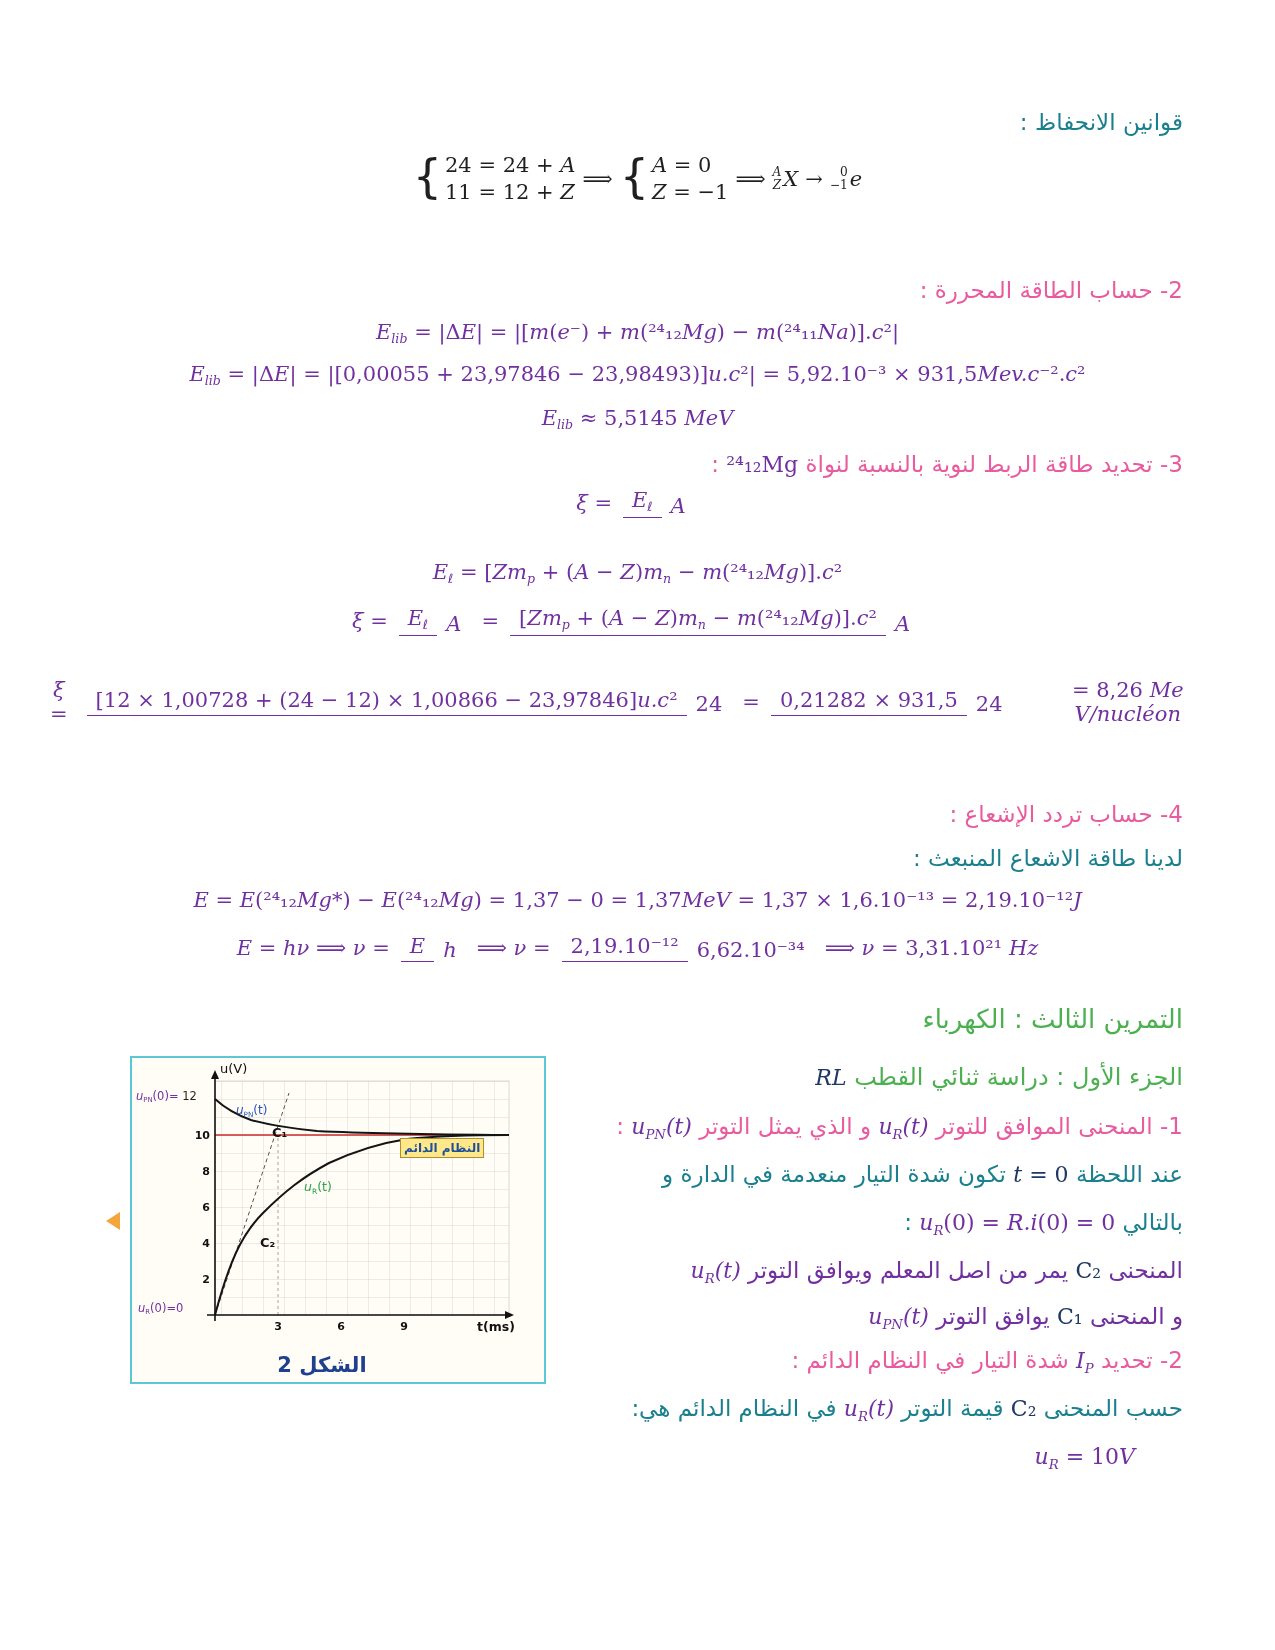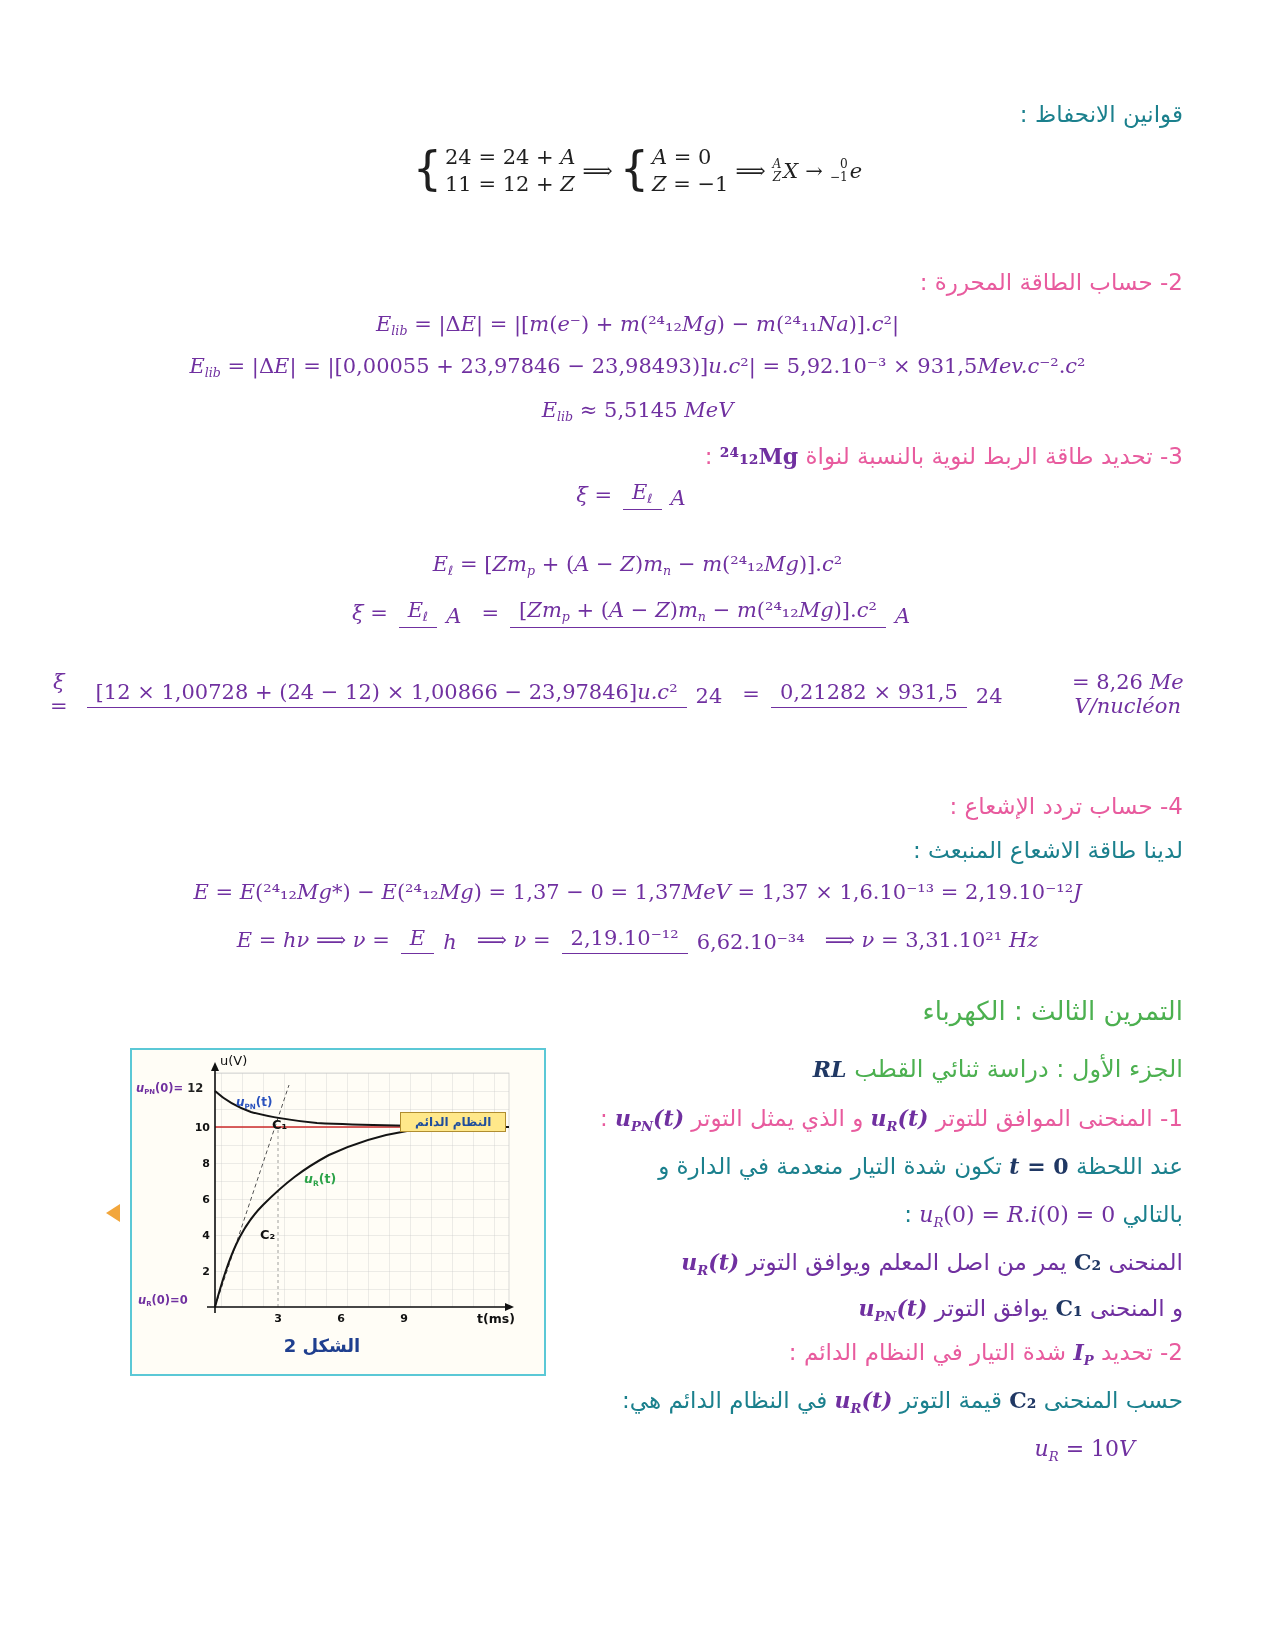--- a/index.html
+++ b/index.html
@@ -1,53 +1,53 @@
 <!DOCTYPE html>
 <html lang="ar" style="--teal: #1b808d; --pink: #e85b9e; --purple: #7030a0; --green: #4cb050; --dark: #203864; --ink: #1f1f1f; --gray: #595959; --red: #cc2a2a; --blue: #2a52be; --curve_green: #2ca349; --fig_border: #5bc8d6; --highlight: #ffe88a; --orange: #f2a63c;"><head>
 <meta charset="utf-8">
 <style>
   *{margin:0;padding:0;box-sizing:border-box}
   html,body{background:#ffffff}
   body{font-family:"DejaVu Sans", sans-serif;}
-  .page{position:relative;width:1275px;height:1617px;margin:8px auto;background:#ffffff;overflow:hidden}
+  .page{position:relative;width:1275px;height:1617px;margin:16px auto;background:#ffffff;overflow:hidden}
 
   
   .line{position:absolute;right:92px;left:92px;direction:rtl;text-align:right;
         font-size:23px;line-height:1.45;font-family:"DejaVu Sans", sans-serif;}
   .c-teal{color:var(--teal)} .c-pink{color:var(--pink)} .c-purple{color:var(--purple)}
   .c-green{color:var(--green)} .c-gray{color:var(--gray)} .c-dark{color:var(--dark)}
   .ink{color:var(--ink)}
   .big{font-size:26px}
 
   
   .eq{position:absolute;left:42px;right:42px;direction:ltr;text-align:center;
       font-family:"DejaVu Serif","DejaVu Sans",serif;font-size:21px;color:var(--purple)}
   .eq.ink-eq{color:var(--ink)}
   .eq .row{display:inline-flex;align-items:center;gap:7px;flex-wrap:nowrap}
   .i{font-style:italic}
-  .b{font-weight:bold}
+  .b{font-weight:normal}
   .sub{font-size:0.6em;vertical-align:-0.35em}
   .frac{display:inline-flex;flex-direction:row;align-items:flex-end;vertical-align:middle;margin:0 4px}
   .frac>.num{padding:0 9px 3px;border-bottom:1.6px solid currentColor;white-space:nowrap}
   .frac>.den{padding:3px 9px 0;white-space:nowrap}
   .cases{display:inline-flex;align-items:center;gap:3px}
   .brace{font-size:46px;line-height:0.95;font-family:"DejaVu Sans",sans-serif;font-weight:normal;transform:translateY(-2px)}
   .colrows{display:inline-flex;flex-direction:column;align-items:flex-start;line-height:1.3;text-align:left;white-space:nowrap}
   .nuclide{display:inline-flex;align-items:center}
   .prescript{display:inline-flex;flex-direction:column;align-items:flex-end;font-size:0.58em;line-height:1.08;margin-right:2px;vertical-align:middle}
   .mathltr{direction:ltr;unicode-bidi:isolate;display:inline-block}
   .mi{font-family:"DejaVu Serif","DejaVu Sans",serif;font-size:22px}
 
   
   .figure{position:absolute;left:130px;top:1040px;width:416px;height:328px;
           border:2px solid var(--fig_border);background:#fffdf6}
   .fig-label{position:absolute;font-size:12px;line-height:1.1;white-space:nowrap}
-  .fig-caption{position:absolute;bottom:18px;left:40px;width:300px;text-align:center;direction:rtl;
-               color:#1f3f8f;font-weight:bold;font-size:18px}
-  .steady-badge{position:absolute;left:268px;top:62px;padding:2px 14px;font-size:12px;font-weight:bold;
+  .fig-caption{position:absolute;bottom:5px;left:40px;width:300px;text-align:center;direction:rtl;
+               color:#1f3f8f;font-weight:bold;font-size:21px}
+  .steady-badge{position:absolute;left:268px;top:80px;padding:2px 3px;font-size:12px;font-weight:bold;
                 color:#1f4e9c;background:var(--highlight);border:1px solid #b08d2f;direction:rtl}
   .tick{font-family:"DejaVu Sans",sans-serif;font-size:11px;font-weight:bold;fill:#111}
   .margin-arrow{position:absolute;left:106px;top:1196px;width:0;height:0;
                 border-top:9px solid transparent;border-bottom:9px solid transparent;
                 border-right:14px solid var(--orange)}
 </style>
 </head>
 <body>
 
 <div class="page">

